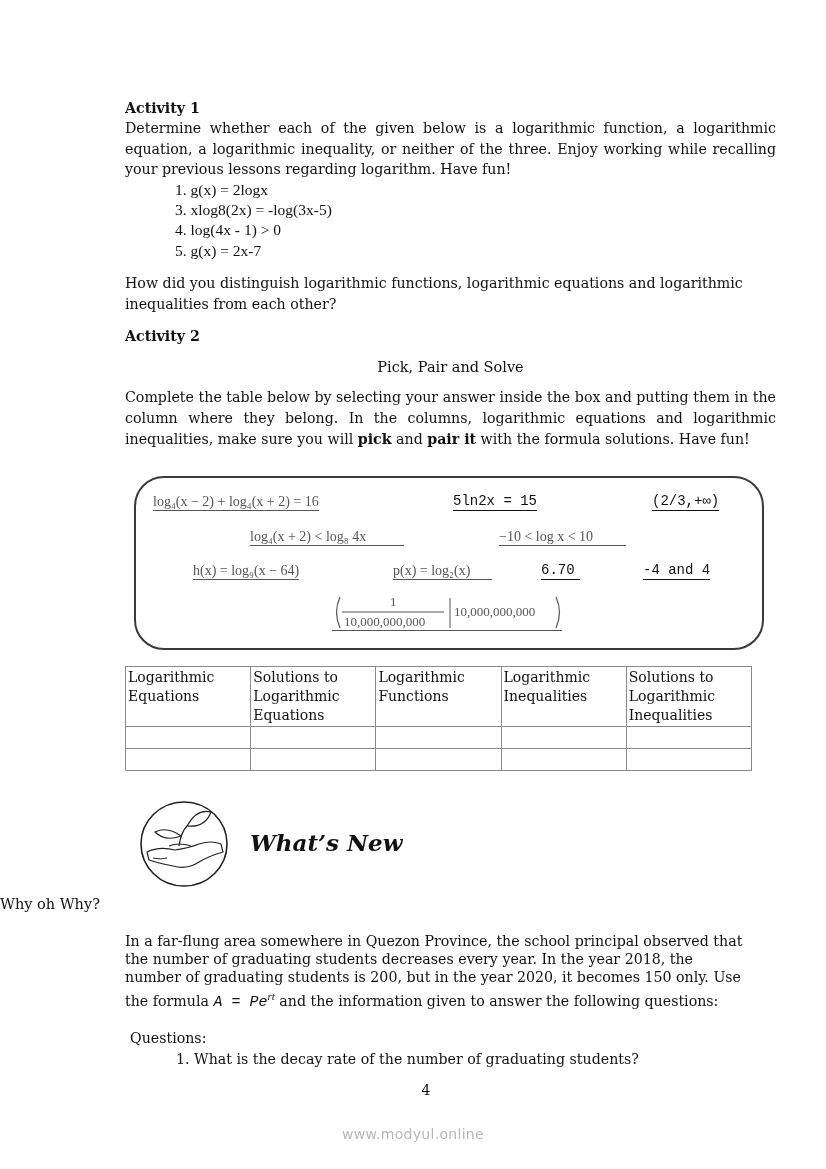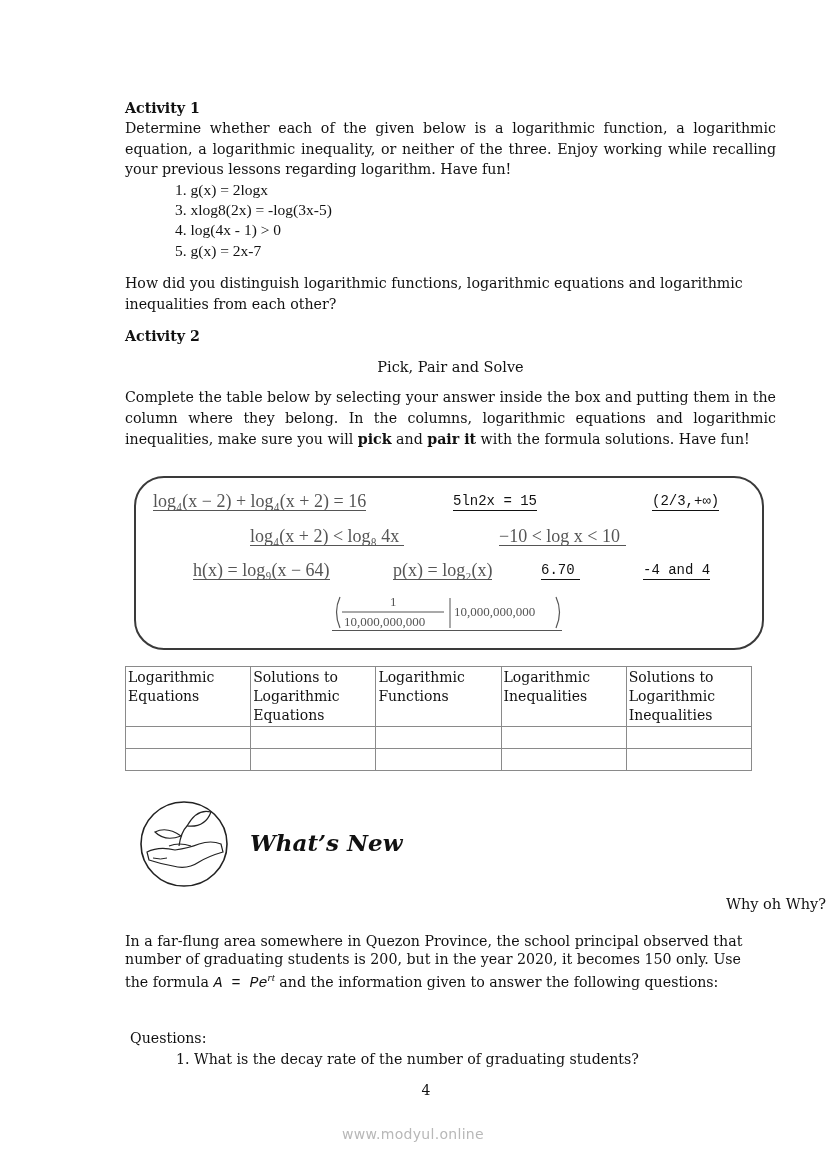--- a/index.html
+++ b/index.html
@@ -15,39 +15,39 @@
   .list { margin:0; padding:0 0 0 50px; list-style:none; }
   .list li { font-family:Liberation Serif, serif; font-size:15.5px; line-height:20.4px; }
   .center-title { text-align:center; font-family:"DejaVu Serif", serif; font-size:14.5px; }
   b { font-weight:bold; }
 
   
   .choice-box {
     position:absolute; left:134px; top:476px; width:630px; height:174px;
     border:2px solid #3a3a3a; border-radius:30px; box-sizing:border-box;
   }
-  .choice { position:absolute; font-family:"Liberation Serif", serif; font-size:18px; color:#555;
+  .choice { position:absolute; font-family:"Liberation Serif", serif; font-size:14px; color:#555;
             border-bottom:1.3px solid #555; line-height:17px; white-space:nowrap; }
   .choice.dark { color:#111; border-bottom-color:#111; font-family:Liberation Mono, monospace; font-size:14px; }
 
   .frac { position:absolute; left:332px; top:594px; width:230px; height:36px;
           font-family:"Liberation Serif", serif; color:#555; border-bottom:1.3px solid #555; }
 
   
   table.answer { position:absolute; left:125px; top:666px; width:627px; border-collapse:collapse;
                  font-family:"DejaVu Serif", serif; font-size:14px; }
   table.answer th, table.answer td { border:1px solid #8a8a8a; text-align:left; vertical-align:top; font-weight:normal; line-height:19px; }
   table.answer th { height:56px; padding:1px 2px; }
   table.answer td { height:19px; }
 
   
   .icon-circle { position:absolute; left:139px; top:800px; width:90px; height:88px; }
   .whats-new { position:absolute; left:250px; top:829px; font-family:"DejaVu Serif", serif;
                font-weight:bold; font-style:italic; font-size:23px; }
-  .why { position:absolute; left:0; width:826px; top:896px; text-align:right; font-size:14.5px; font-family:"DejaVu Serif", serif; }
+  .why { position:absolute; left:0; width:826px; top:896px; text-align:left; font-size:14.5px; font-family:"DejaVu Serif", serif; }
   .story { position:absolute; left:125px; top:932px; width:655px; font-size:14.2px; line-height:18.2px; font-family:"DejaVu Serif", serif; }
   .questions { position:absolute; left:130px; top:1030px; font-size:14.2px; font-family:"DejaVu Serif", serif; }
   .q1 { position:absolute; left:176px; top:1051px; font-size:14.2px; font-family:"DejaVu Serif", serif; }
   .pagenum { position:absolute; left:0; width:852px; top:1082px; text-align:center; font-size:14px; font-family:"DejaVu Serif", serif; }
   .watermark { position:absolute; left:0; width:826px; top:1126px; text-align:center; color:#b8b8b8;
                font-family:"DejaVu Sans", sans-serif; font-size:14px; letter-spacing:0.3px; }
 </style>
 </head>
 <body>
 
@@ -125,20 +125,21 @@
   <path d="M40 46 Q42 32 48 26" fill="none" stroke="#222" stroke-width="1.2"></path>
   <path d="M48 26 Q58 8 72 12 Q66 28 48 26 Z" fill="none" stroke="#222" stroke-width="1.2"></path>
   <path d="M42 36 Q28 26 16 32 Q26 42 42 36 Z" fill="none" stroke="#222" stroke-width="1.2"></path>
   <path d="M30 46 Q40 42 52 46" fill="none" stroke="#222" stroke-width="1.2"></path>
 </svg>
 <div class="whats-new">What’s New</div>
 <div class="why">Why oh Why?</div>
 
 <div class="story">
   <div>In a far-flung area somewhere in Quezon Province, the school principal observed that</div>
+  <div>the number of graduating students decreases every year.  In the year 2018, the</div>
   <div>number of graduating students is 200, but in the year 2020, it becomes 150 only. Use</div>
   <div><span>the formula </span><i style="font-family:Liberation Mono, monospace;font-size:15px;">A = Pe</i><sup style="font-family:'Liberation Serif',serif;font-style:italic;font-size:11px;">rt</sup><span>  and the information given to answer the following questions:</span></div>
 </div>
 
 <div class="questions">Questions:</div>
 <div class="q1">1. What is the decay rate of the number of graduating students?</div>
 
 <div class="pagenum">4</div>
 <div class="watermark">www.modyul.online</div>
 

